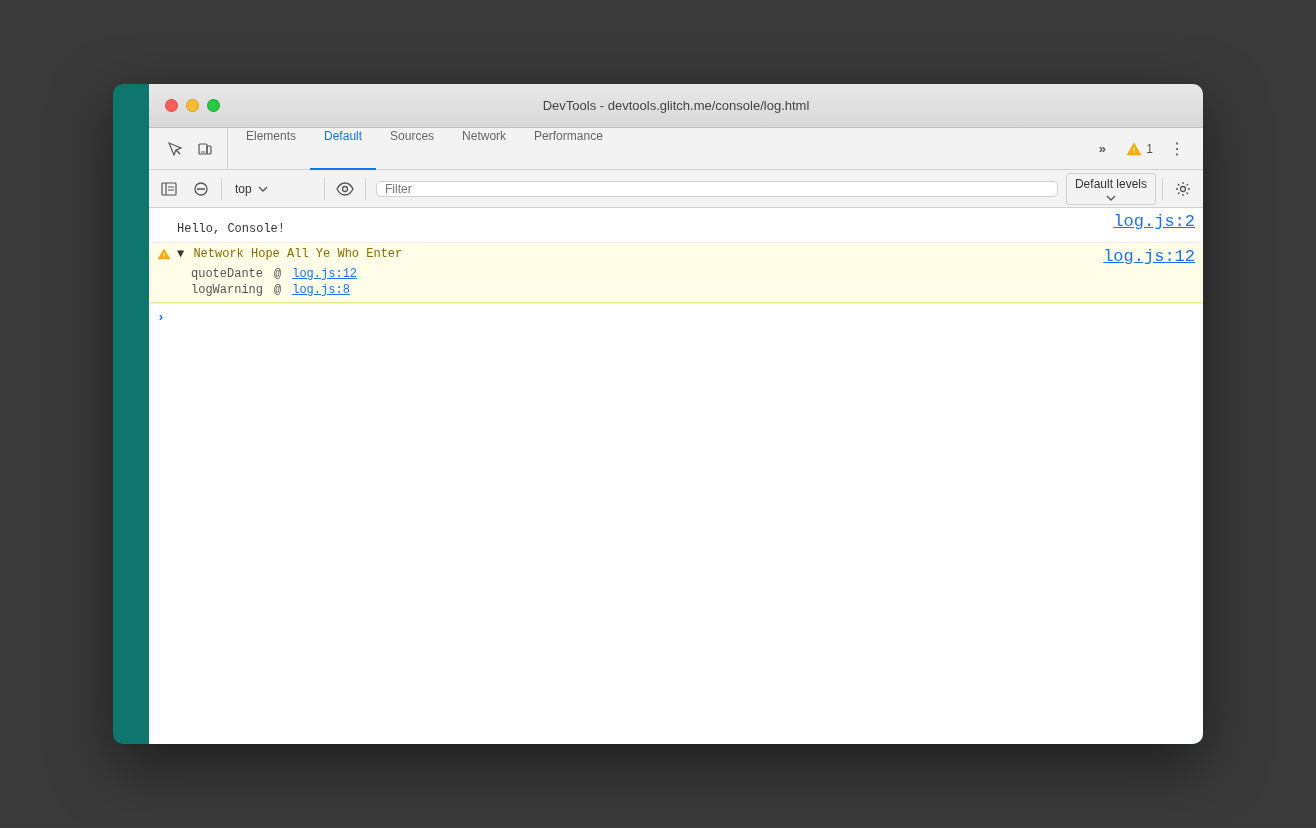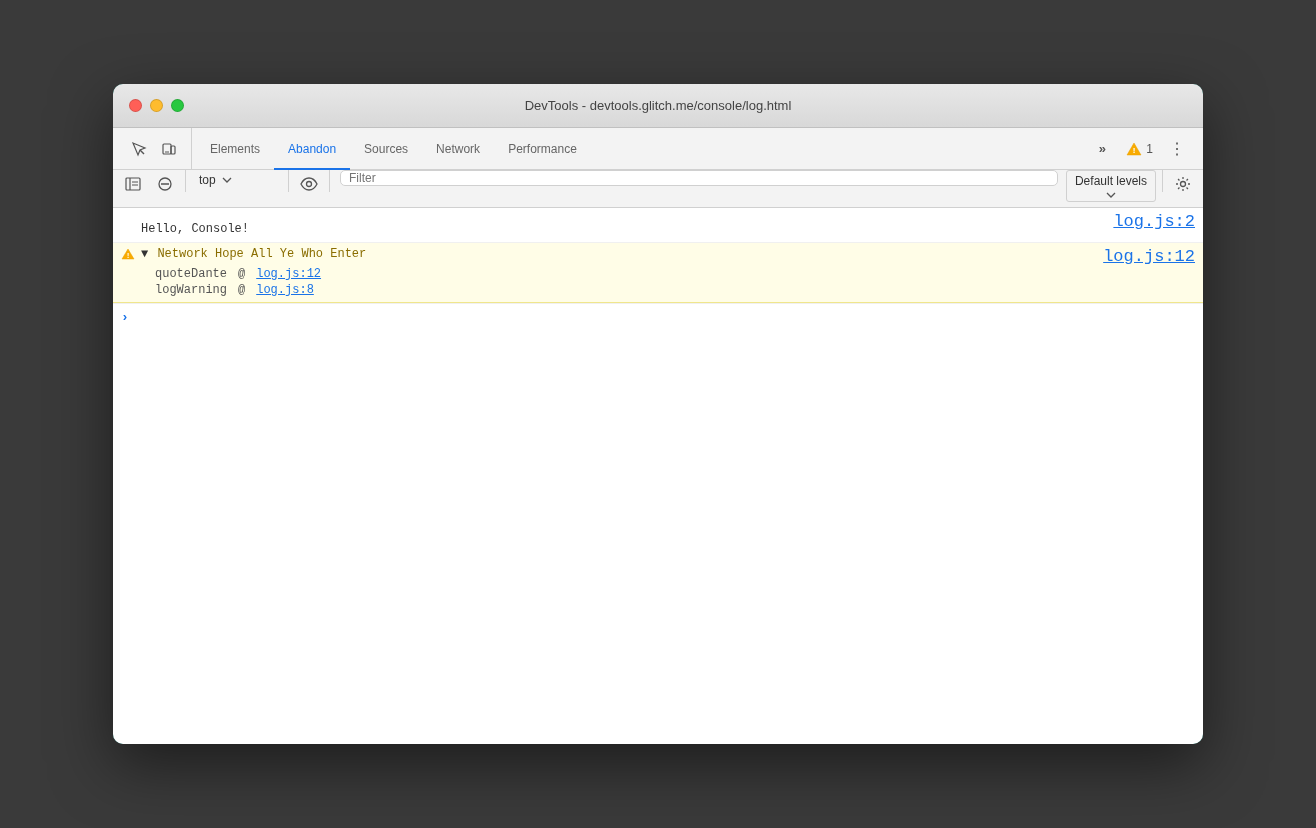--- a/index.html
+++ b/index.html
@@ -14,20 +14,21 @@
     }
     .window {
       width: 1090px;
       height: 660px;
       background: #0f766e;
       border-radius: 10px;
       box-shadow: 0 20px 60px rgba(0,0,0,0.5);
       display: flex;
       flex-direction: column;
       overflow: hidden;
+      padding-left: 36px;
     }
     
     .titlebar {
       background: linear-gradient(to bottom, #e8e8e8, #d8d8d8);
       height: 44px;
       display: flex;
       align-items: center;
       padding: 0 16px;
       border-bottom: 1px solid #c0c0c0;
       flex-shrink: 0;
@@ -82,21 +83,21 @@
       justify-content: center;
       border-radius: 3px;
       cursor: pointer;
       color: #555;
       font-size: 14px;
       border: none;
       background: transparent;
     }
     .tab-item {
       display: flex;
-      align-items: center;
+      align-items: flex-start;
       padding: 0 14px;
       font-size: 12px;
       color: #666;
       cursor: pointer;
       border-bottom: 2px solid transparent;
       white-space: nowrap;
       position: relative;
       top: 1px;
     }
     .tab-item.active {
@@ -126,21 +127,21 @@
       height: 14px;
       display: inline-flex;
       align-items: center;
       justify-content: center;
     }
     
     .console-toolbar {
       background: #f3f3f3;
       border-bottom: 1px solid #d0d0d0;
       display: flex;
-      align-items: flex-start;
+      align-items: center;
       height: 38px;
       flex-shrink: 0;
       padding: 0 6px;
       gap: 4px;
     }
     .console-toolbar-btn {
       width: 28px;
       height: 28px;
       display: flex;
       align-items: center;
@@ -321,21 +322,21 @@
           <rect x="10" y="5" width="4" height="8" rx="1" stroke="#555" stroke-width="1.2"></rect>
           <line x1="4" y1="11" x2="8" y2="11" stroke="#555" stroke-width="1"></line>
         </svg>
       </button>
     </div>
 
     <div class="tab-item">
       <span>Elements</span>
     </div>
     <div class="tab-item active">
-      <span>Abandon</span>
+      <span>Default</span>
     </div>
     <div class="tab-item">
       <span>Sources</span>
     </div>
     <div class="tab-item">
       <span>Network</span>
     </div>
     <div class="tab-item">
       <span>Performance</span>
     </div>

